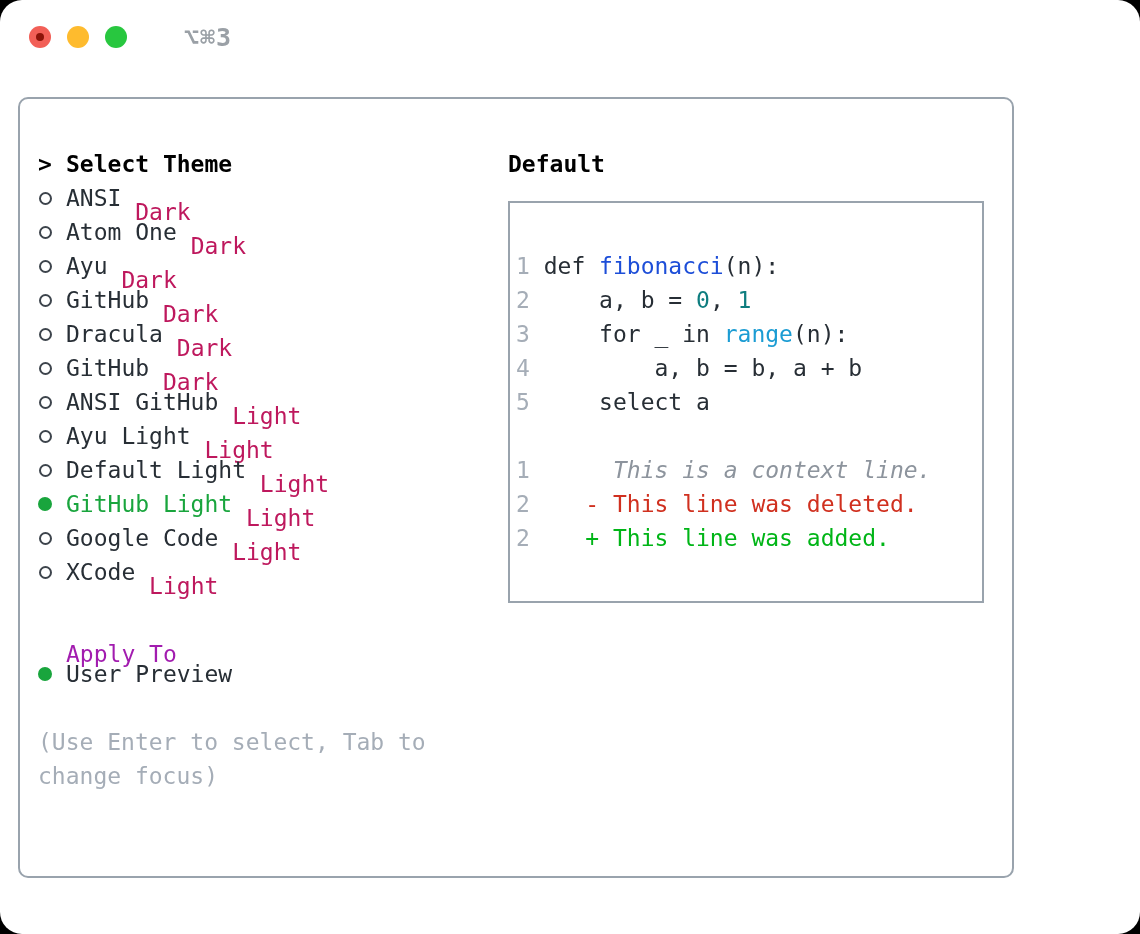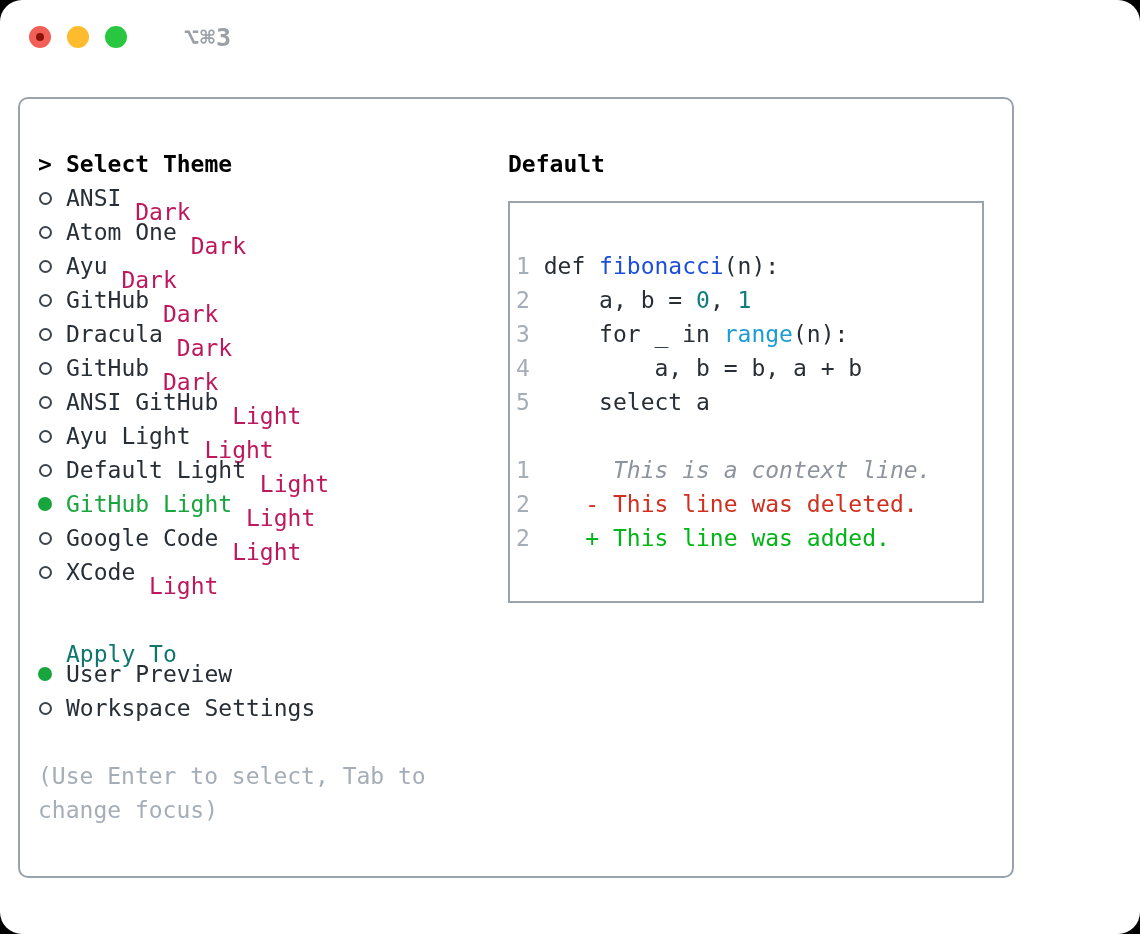--- a/index.html
+++ b/index.html
@@ -23,21 +23,21 @@
     padding:48px 0 48px 18px; display:flex; font-size:23px; line-height:34px;
   }
   .left-col { width:460px; flex:none; }
   .right-col { flex:none; }
   .row { height:34px; display:flex; align-items:center; white-space:pre; }
   .marker { width:28px; flex:none; display:flex; align-items:center; }
   .prefix { color:#000; font-weight:bold; }
   .radio { box-sizing:border-box; width:13px; height:13px; border-radius:50%; border:2px solid #3d444c; margin-left:1px; }
   .radio.sel { background:#19a53d; border-color:#19a53d; width:14px; height:14px; margin-left:0; }
   .hdr { color:#000; font-weight:bold; }
-  .subhdr { color:#0f766e;margin-top:28px; }
+  .subhdr { color:#a21caf;margin-top:28px; }
   .tname { color:#272e35;text-align:right; }
   .theme-row.sel .tname { color:#19a53d; }
   .tvariant { color:#be185d;margin-top:27px; }
   .opt-name { color:#272e35; }
   .hint { color:#a5adb7; }
   .spacer { height:34px; }
   
   .preview-box {
     box-sizing:border-box; width:476px; margin-left:10px; margin-top:20px;
     border:2px solid #99a3ad; padding:46px 6px 46px 6px;
@@ -89,21 +89,20 @@
 
       <div class="spacer"></div>
 
       <div class="row">
         <span class="marker"></span>
         <span class="subhdr">Apply To</span>
       </div>
 
       <div id="apply-list">
           <div class="row apply-row sel"><span class="marker"><span class="radio sel"></span></span><span class="opt-name">User Preview</span></div>
-          <div class="row apply-row"><span class="marker"><span class="radio"></span></span><span class="opt-name">Workspace Settings</span></div>
         </div>
 
       <div class="spacer"></div>
 
       <div class="row hint">(Use Enter to select, Tab to</div>
       <div class="row hint">change focus)</div>
     </div>
 
     <div class="right-col">
       <div class="row" style="margin-left:10px;">

